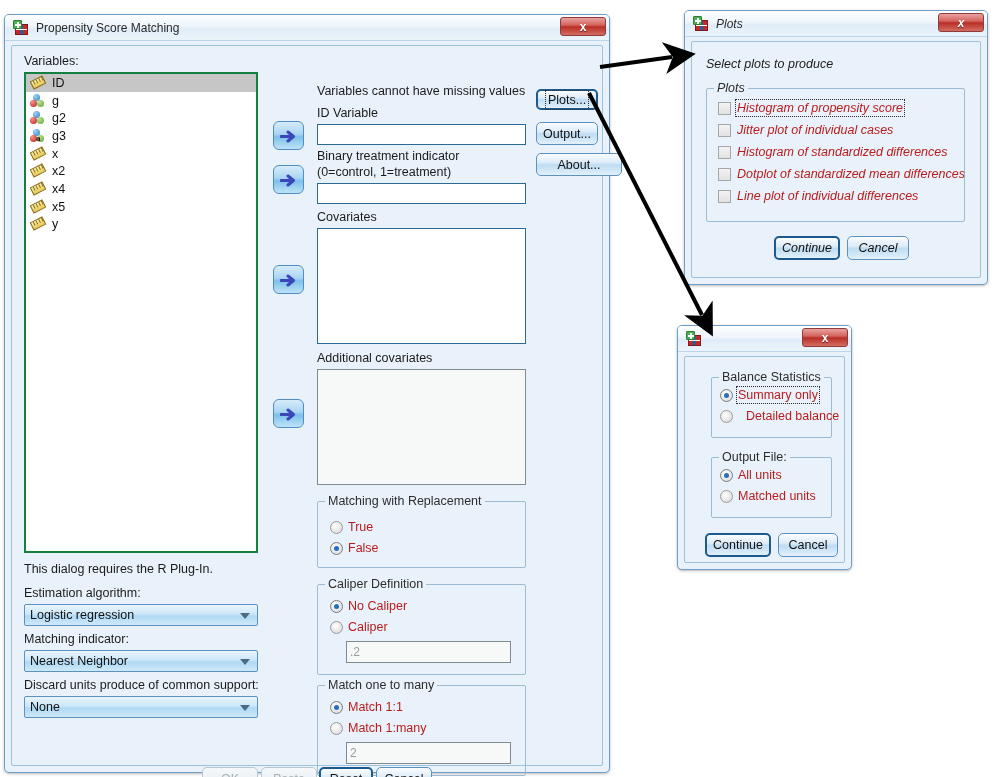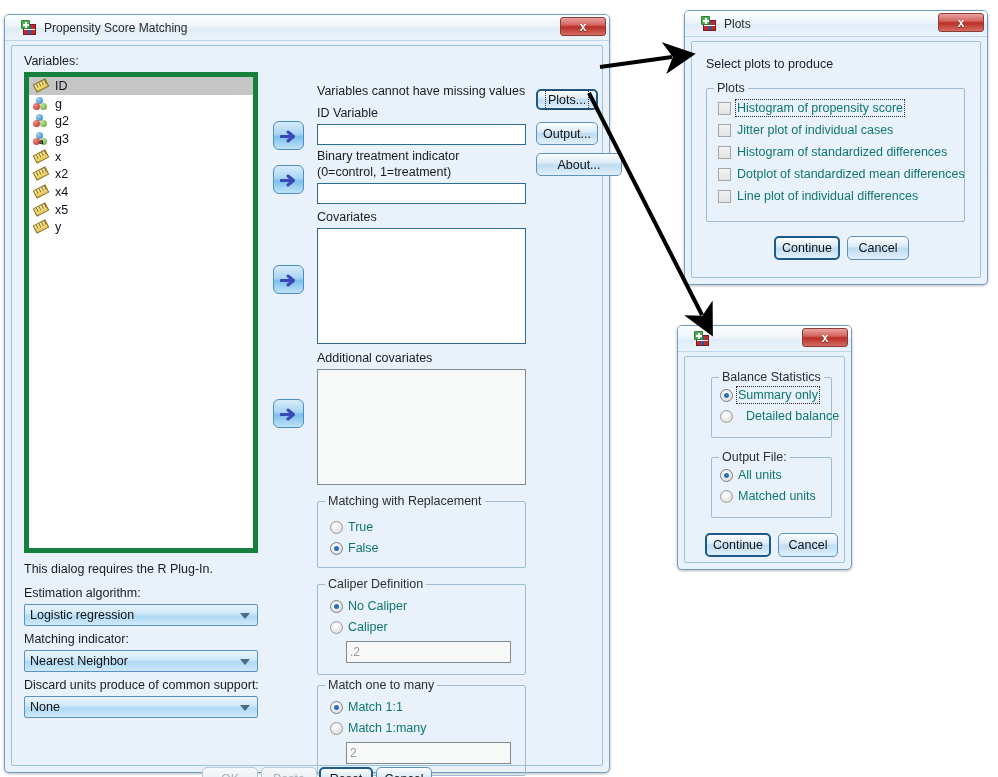--- a/index.html
+++ b/index.html
@@ -20,21 +20,21 @@
     border-radius: 5px;
     box-shadow: 0 1px 3px rgba(0,0,0,.28);
   }
   .titlebar {
     position: relative;
     height: 26px;
     border-radius: 4px 4px 0 0;
     background: linear-gradient(to bottom,#fdfefe 0%,#eef5fb 45%,#dfecf7 55%,#ecf4fb 100%);
     border-bottom: 1px solid #bcd5ea;
     display: flex; align-items: center;
-    padding-left: 16px;
+    padding-left: 8px;
   }
   .titlebar .ttl {
     font-size: 12px; color: #2a2a2a; margin-left: 6px;
     white-space: nowrap;
   }
   .closebtn {
     position: absolute; top: 2px; right: 3px;
     width: 46px; height: 19px;
     border: 1px solid #8d3b3b;
     border-radius: 3px;
@@ -71,21 +71,21 @@
   }
   .spss-icon .plus:before { left: 3px; top: 1px; width: 2px; height: 6px; }
   .spss-icon .plus:after  { left: 1px; top: 3px; width: 6px; height: 2px; }
 
   
   .lbl { font-size: 12.5px; color: #1b1b1b; white-space: nowrap; }
 
   
   .listbox {
     background: #fff;
-    border: 5px solid #15803d;
+    border: 2px solid #15803d;
     overflow: hidden;
   }
   .listrow {
     height: 17.7px; display: flex; align-items: center;
     padding-left: 4px; font-size: 12.5px; color: #111;
   }
   .listrow.sel { background: #c6c6c6; }
   .vicon { width: 17px; height: 14px; margin-right: 5px; flex: 0 0 auto; position: relative; }
 
   
@@ -124,21 +124,21 @@
     border: 1px solid #9dbcd4;
     border-radius: 2px;
   }
   .group > .gtitle {
     position: absolute; top: -8px; left: 7px;
     background: #e9f2fb; padding: 0 3px;
     font-size: 12.5px; color: #2d2d2d; white-space: nowrap;
   }
 
   
-  .opt { display: flex; align-items: center; font-size: 12.5px; color: #0f766e; cursor: pointer; }
+  .opt { display: flex; align-items: center; font-size: 12.5px; color: #b91c1c; cursor: pointer; }
   .opt .radio {
     width: 13px; height: 13px; border-radius: 50%;
     background: radial-gradient(circle at 40% 35%,#ffffff,#e2e2e2 70%,#cfcfcf 100%);
     border: 1px solid #9a9a9a; margin-right: 5px; flex: 0 0 auto; position: relative;
   }
   .opt .radio.on:after {
     content: ""; position: absolute; left: 3px; top: 3px;
     width: 5px; height: 5px; border-radius: 50%;
     background: #2a6ebb;
   }
@@ -405,21 +405,21 @@
       </div>
       <div class="btn focusring" style="position:absolute; left:307px; top:721px; width:54px; height:24px;">
         <span><u>R</u><span>eset</span></span>
       </div>
       <div class="btn" style="position:absolute; left:364px; top:721px; width:56px; height:24px;">
         <span>Cancel</span>
       </div>
     </div>
   </div>
 
-  <div class="win" style="left:684px; top:10px; width:304px; height:275px;">
+  <div class="win" style="left:684px; top:10px; width:304px; height:275px;font-style:italic;">
     <div class="titlebar">
       <span class="spss-icon">
         <span class="grid"></span>
           <span class="plus"></span>
       </span>
       <span class="ttl">Plots</span>
       <div class="closebtn">x</div>
     </div>
     <div class="client">
       <div class="lbl" style="position:absolute; left:14px; top:15px;">Select plots to produce</div>

